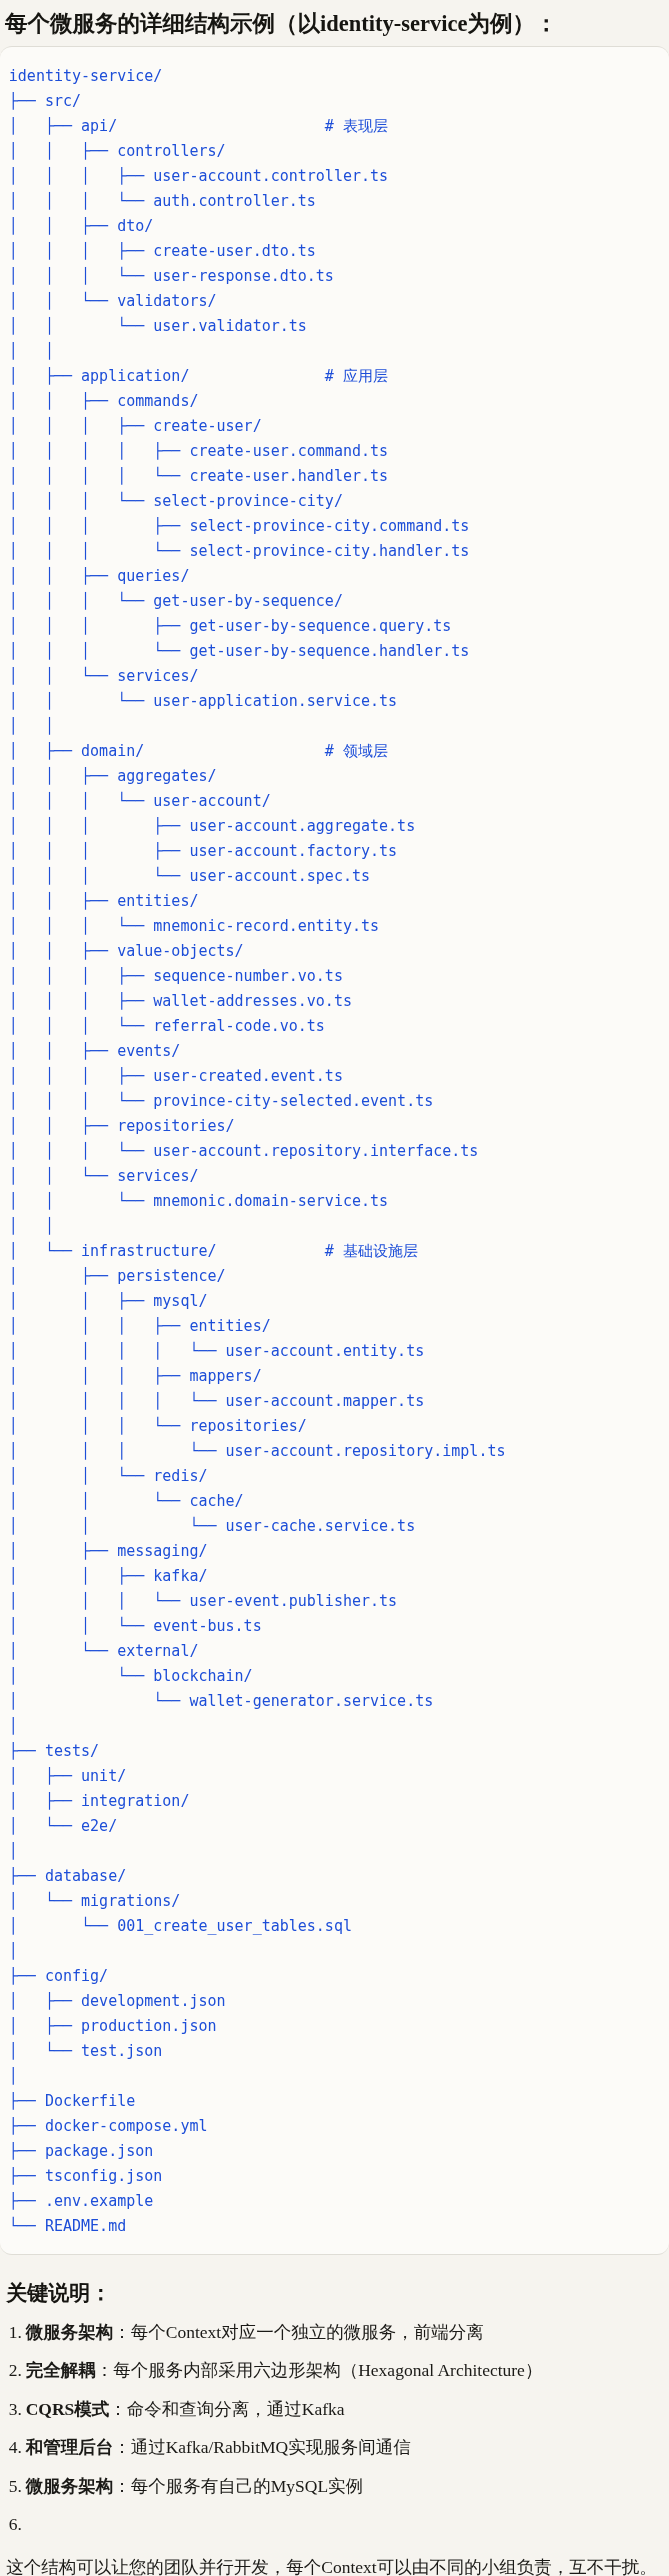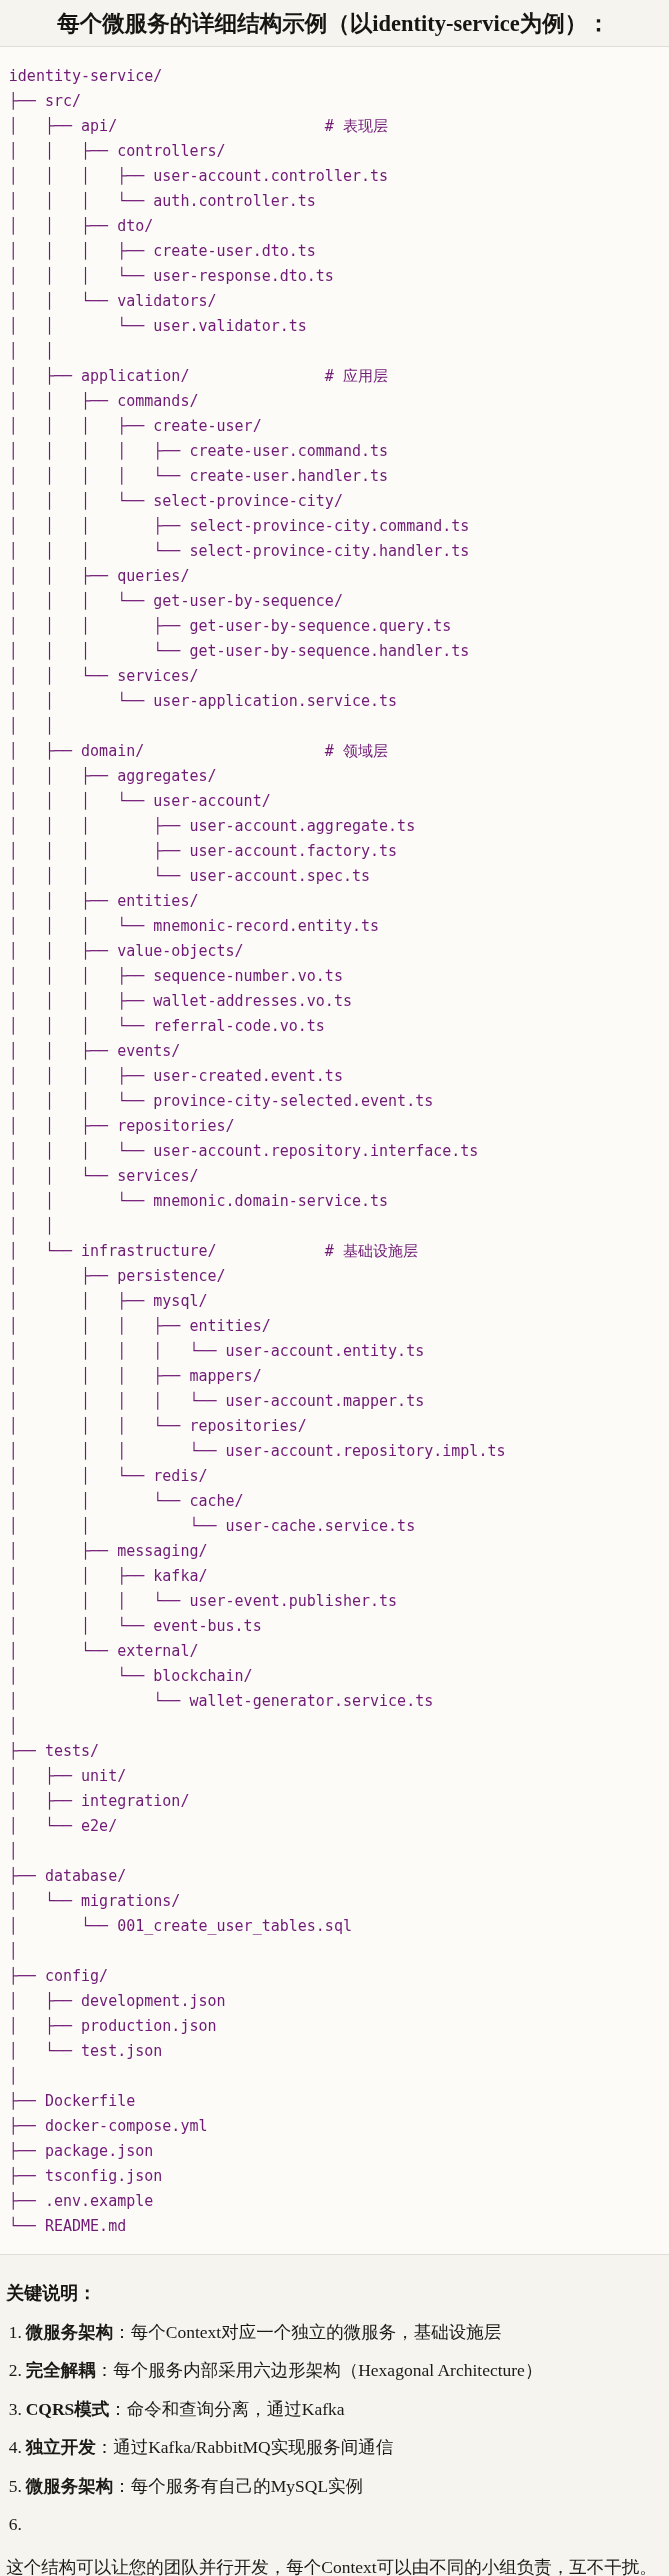--- a/index.html
+++ b/index.html
@@ -11,43 +11,43 @@
     padding-bottom: 12.5px;
     box-sizing: border-box;
   }
   .title {
     font-weight: bold;
     font-size: 22.5px;
     line-height: 27.5px;
     padding: 10px 7px 0 5px;
     margin: 0 0 8.8px 0;
     color: #161511;
-    text-align: center;
   }
   pre.code-block {
     margin: 0;
     background: #FCFBF8;
     border-top: 0.6px solid #DFDDD6;
     border-bottom: 0.6px solid #DFDDD6;
     padding: 16.3px 8.8px 15px 8.8px;
     font-family: "DejaVu Sans Mono", "Liberation Mono", monospace;
     font-size: 15px;
     line-height: 25px;
-    color: #701a75;
+    color: #1d4ed8;
     white-space: pre;
     overflow: hidden;
+    border-radius: 12px;
   }
   pre.code-block code {
     font-family: inherit;
   }
   .notes {
     padding: 0 6.3px 0 6.3px;
   }
   .notes-heading {
-    font-size: 18px;
+    font-size: 21px;
     font-weight: bold;
     line-height: 26px;
     margin-top: 25px;
     margin-bottom: 16.3px;
     color: #161511;
   }
   ol.notes-list {
     list-style: none;
     margin: 0;
     padding: 0 0 0 2.5px;
@@ -169,33 +169,33 @@
 ├── .env.example
 └── README.md</code></pre>
 
   <div class="notes">
 
     <p class="notes-heading">关键说明：</p>
 
     <ol class="notes-list">
       <li>
         <span class="num">1.</span>
-        <span class="body"><span class="label">微服务架构</span><span>：每个Context对应一个独立的微服务，基础设施层</span></span>
+        <span class="body"><span class="label">微服务架构</span><span>：每个Context对应一个独立的微服务，前端分离</span></span>
       </li>
       <li>
         <span class="num">2.</span>
         <span class="body"><span class="label">完全解耦</span><span>：每个服务内部采用六边形架构（Hexagonal Architecture）</span></span>
       </li>
       <li>
         <span class="num">3.</span>
         <span class="body"><span class="label">CQRS模式</span><span>：命令和查询分离，通过Kafka</span></span>
       </li>
       <li>
         <span class="num">4.</span>
-        <span class="body"><span class="label">独立开发</span><span>：通过Kafka/RabbitMQ实现服务间通信</span></span>
+        <span class="body"><span class="label">和管理后台</span><span>：通过Kafka/RabbitMQ实现服务间通信</span></span>
       </li>
       <li>
         <span class="num">5.</span>
         <span class="body"><span class="label">微服务架构</span><span>：每个服务有自己的MySQL实例</span></span>
       </li>
       <li>
         <span class="num">6.</span>
       </li>
     </ol>
 

